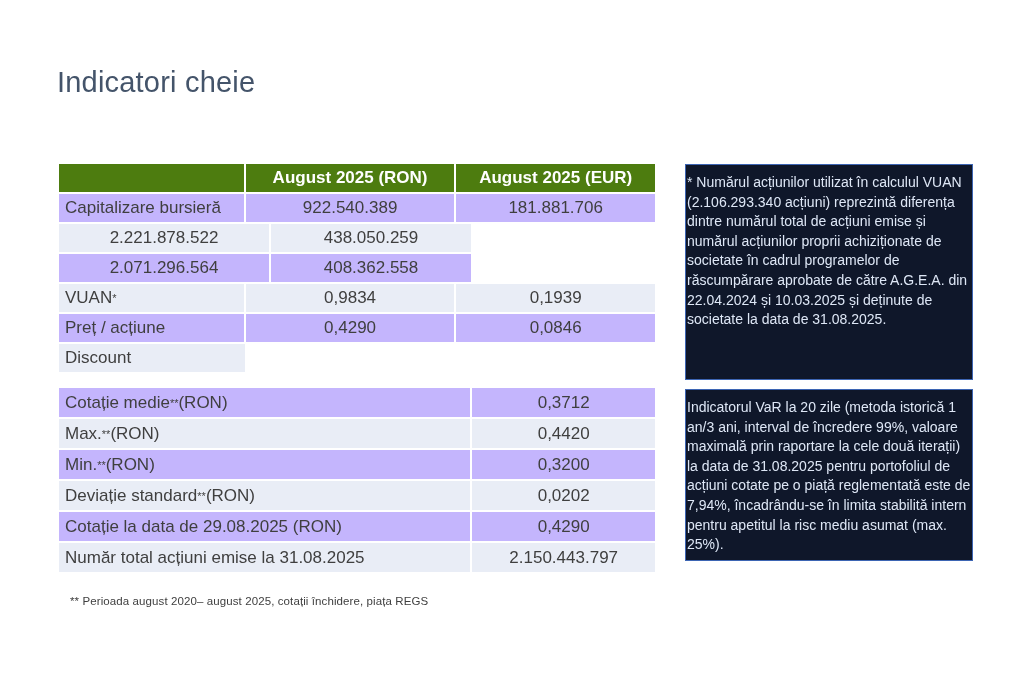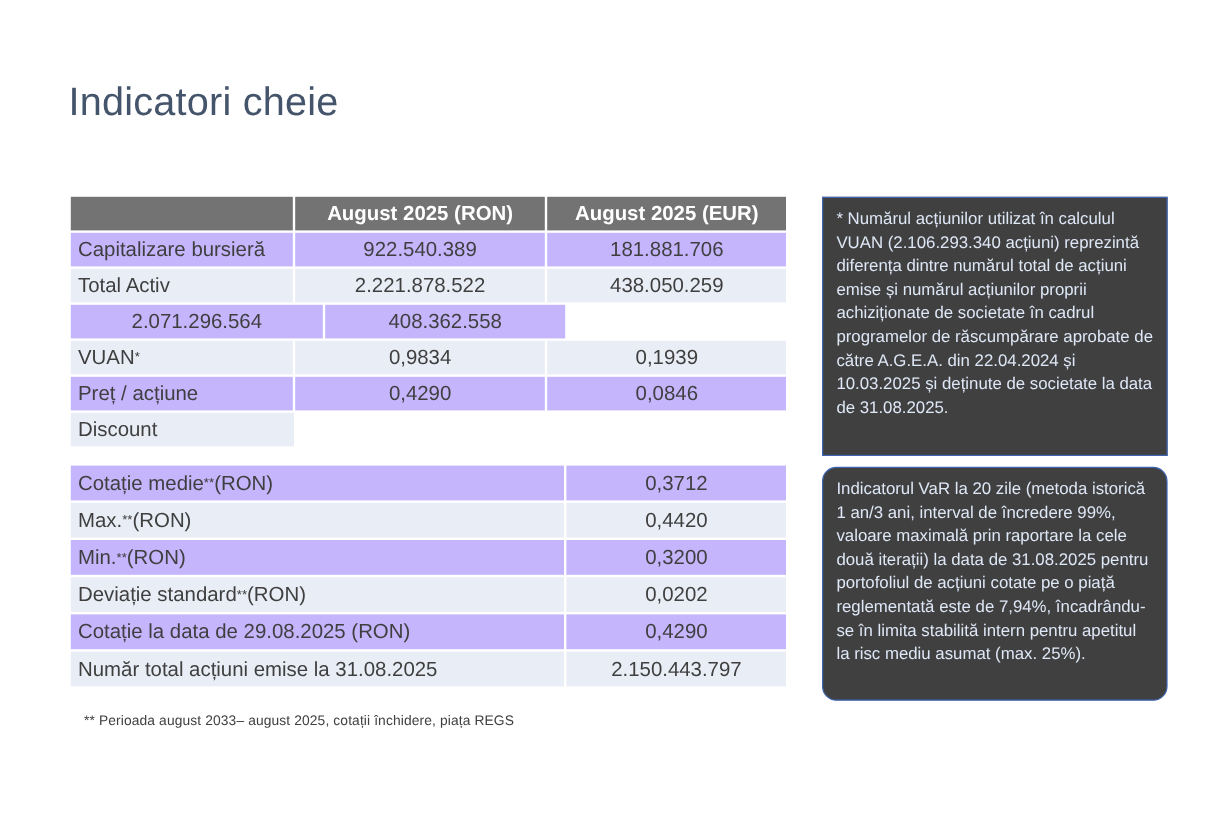--- a/index.html
+++ b/index.html
@@ -1,53 +1,53 @@
 <!DOCTYPE html>
 <html><head>
 <meta charset="utf-8">
 <style>
   html,body{margin:0;padding:0;background:#fff;}
   .slide{
     position:relative;width:1024px;height:682px;background:#ffffff;overflow:hidden;
     font-family:"Liberation Sans",sans-serif;color:#3f3f3f;
   }
   .title{
-    position:absolute;left:57px;top:66px;font-size:33px;color:#44546a;
+    position:absolute;left:57px;top:66px;font-size:29px;color:#44546a;
     letter-spacing:0.2px;
   }
   
   .tbl{position:absolute;left:59px;width:596px;display:flex;flex-direction:column;gap:2px;}
   .tbl-main{top:164px;}
   .tbl-sec{top:388px;}
   .trow{display:flex;gap:2px;}
   .cell{display:flex;align-items:center;font-size:17px;box-sizing:border-box;}
-  .hdr .cell{background:#737373;color:#ffffff;font-weight:bold;justify-content:center;height:26px;}
+  .hdr .cell{background:#4d7c0f;color:#ffffff;font-weight:bold;justify-content:center;height:26px;}
   .hdr .cell.c1{justify-content:flex-start;}
   .trow .cell{height:28px;}
   .tbl-sec .trow .cell{height:29px;}
   .band-a .cell{background:#c4b5fd;}
   .band-b .cell{background:#e9edf6;}
   .c1{width:186px;padding-left:6px;}
   .c2{width:210px;justify-content:center;}
   .c3{width:200px;justify-content:center;}
   .cmerge{width:408px;justify-content:center;}
   .s1{width:450px;padding-left:6px;}
   .s2{width:200px;justify-content:center;}
   sup{font-size:11px;line-height:0;vertical-align:super;}
   .footnote{
     position:absolute;left:70px;top:595px;font-size:11.5px;color:#404040;letter-spacing:0.1px;
   }
   
   .note{
     position:absolute;left:685px;width:288px;box-sizing:border-box;
-    background:#404040;border:1px solid #3d65b3;color:#dee7f6;
-    font-size:14px;line-height:19.6px;padding:8px 11px;overflow:hidden;
+    background:#0f172a;border:1px solid #3d65b3;color:#dee7f6;
+    font-size:14px;line-height:19.6px;padding:8px 1px;overflow:hidden;
   }
   .note1{top:164px;height:216px;}
-  .note2{top:389px;height:195px;border-radius:12px;}
+  .note2{top:389px;height:172px;}
 </style>
 </head>
 <body>
 
 <div class="slide">
 
   <div class="title">Indicatori cheie</div>
 
   <div class="tbl tbl-main">
     <div class="trow hdr">
@@ -60,25 +60,20 @@
       <div class="cell c1">
           <span>Capitalizare bursieră</span>
           <sup></sup>
           <span></span>
         </div>
       <div class="cell c2">922.540.389</div>
       <div class="cell c3">181.881.706</div>
     </div>
 
     <div class="trow band-b">
-      <div class="cell c1">
-          <span>Total Activ</span>
-          <sup></sup>
-          <span></span>
-        </div>
       <div class="cell c2">2.221.878.522</div>
       <div class="cell c3">438.050.259</div>
     </div>
 
     <div class="trow band-a">
       <div class="cell c2">2.071.296.564</div>
       <div class="cell c3">408.362.558</div>
     </div>
 
     <div class="trow band-b">
@@ -150,18 +145,18 @@
     <div class="trow band-b">
       <div class="cell s1">
           <span>Număr total acțiuni emise la 31.08.2025</span>
           <sup></sup>
           <span></span>
         </div>
       <div class="cell s2">2.150.443.797</div>
     </div>
   </div>
 
-  <div class="footnote">** Perioada august 2033– august 2025, cotații închidere, piața REGS</div>
+  <div class="footnote">** Perioada august 2020– august 2025, cotații închidere, piața REGS</div>
 
   <div class="note note1">* Numărul acțiunilor utilizat în calculul VUAN (2.106.293.340 acțiuni) reprezintă diferența dintre numărul total de acțiuni emise și numărul acțiunilor proprii achiziționate de societate în cadrul programelor de răscumpărare aprobate de către A.G.E.A. din 22.04.2024 și 10.03.2025 și deținute de societate la data de 31.08.2025.</div>
   <div class="note note2">Indicatorul VaR la 20 zile (metoda istorică 1 an/3 ani, interval de încredere 99%, valoare maximală prin raportare la cele două iterații) la data de 31.08.2025 pentru portofoliul de acțiuni cotate pe o piață reglementată este de 7,94%, încadrându-se în limita stabilită intern pentru apetitul la risc mediu asumat (max. 25%).</div>
 
 </div>
 
 </body></html>

